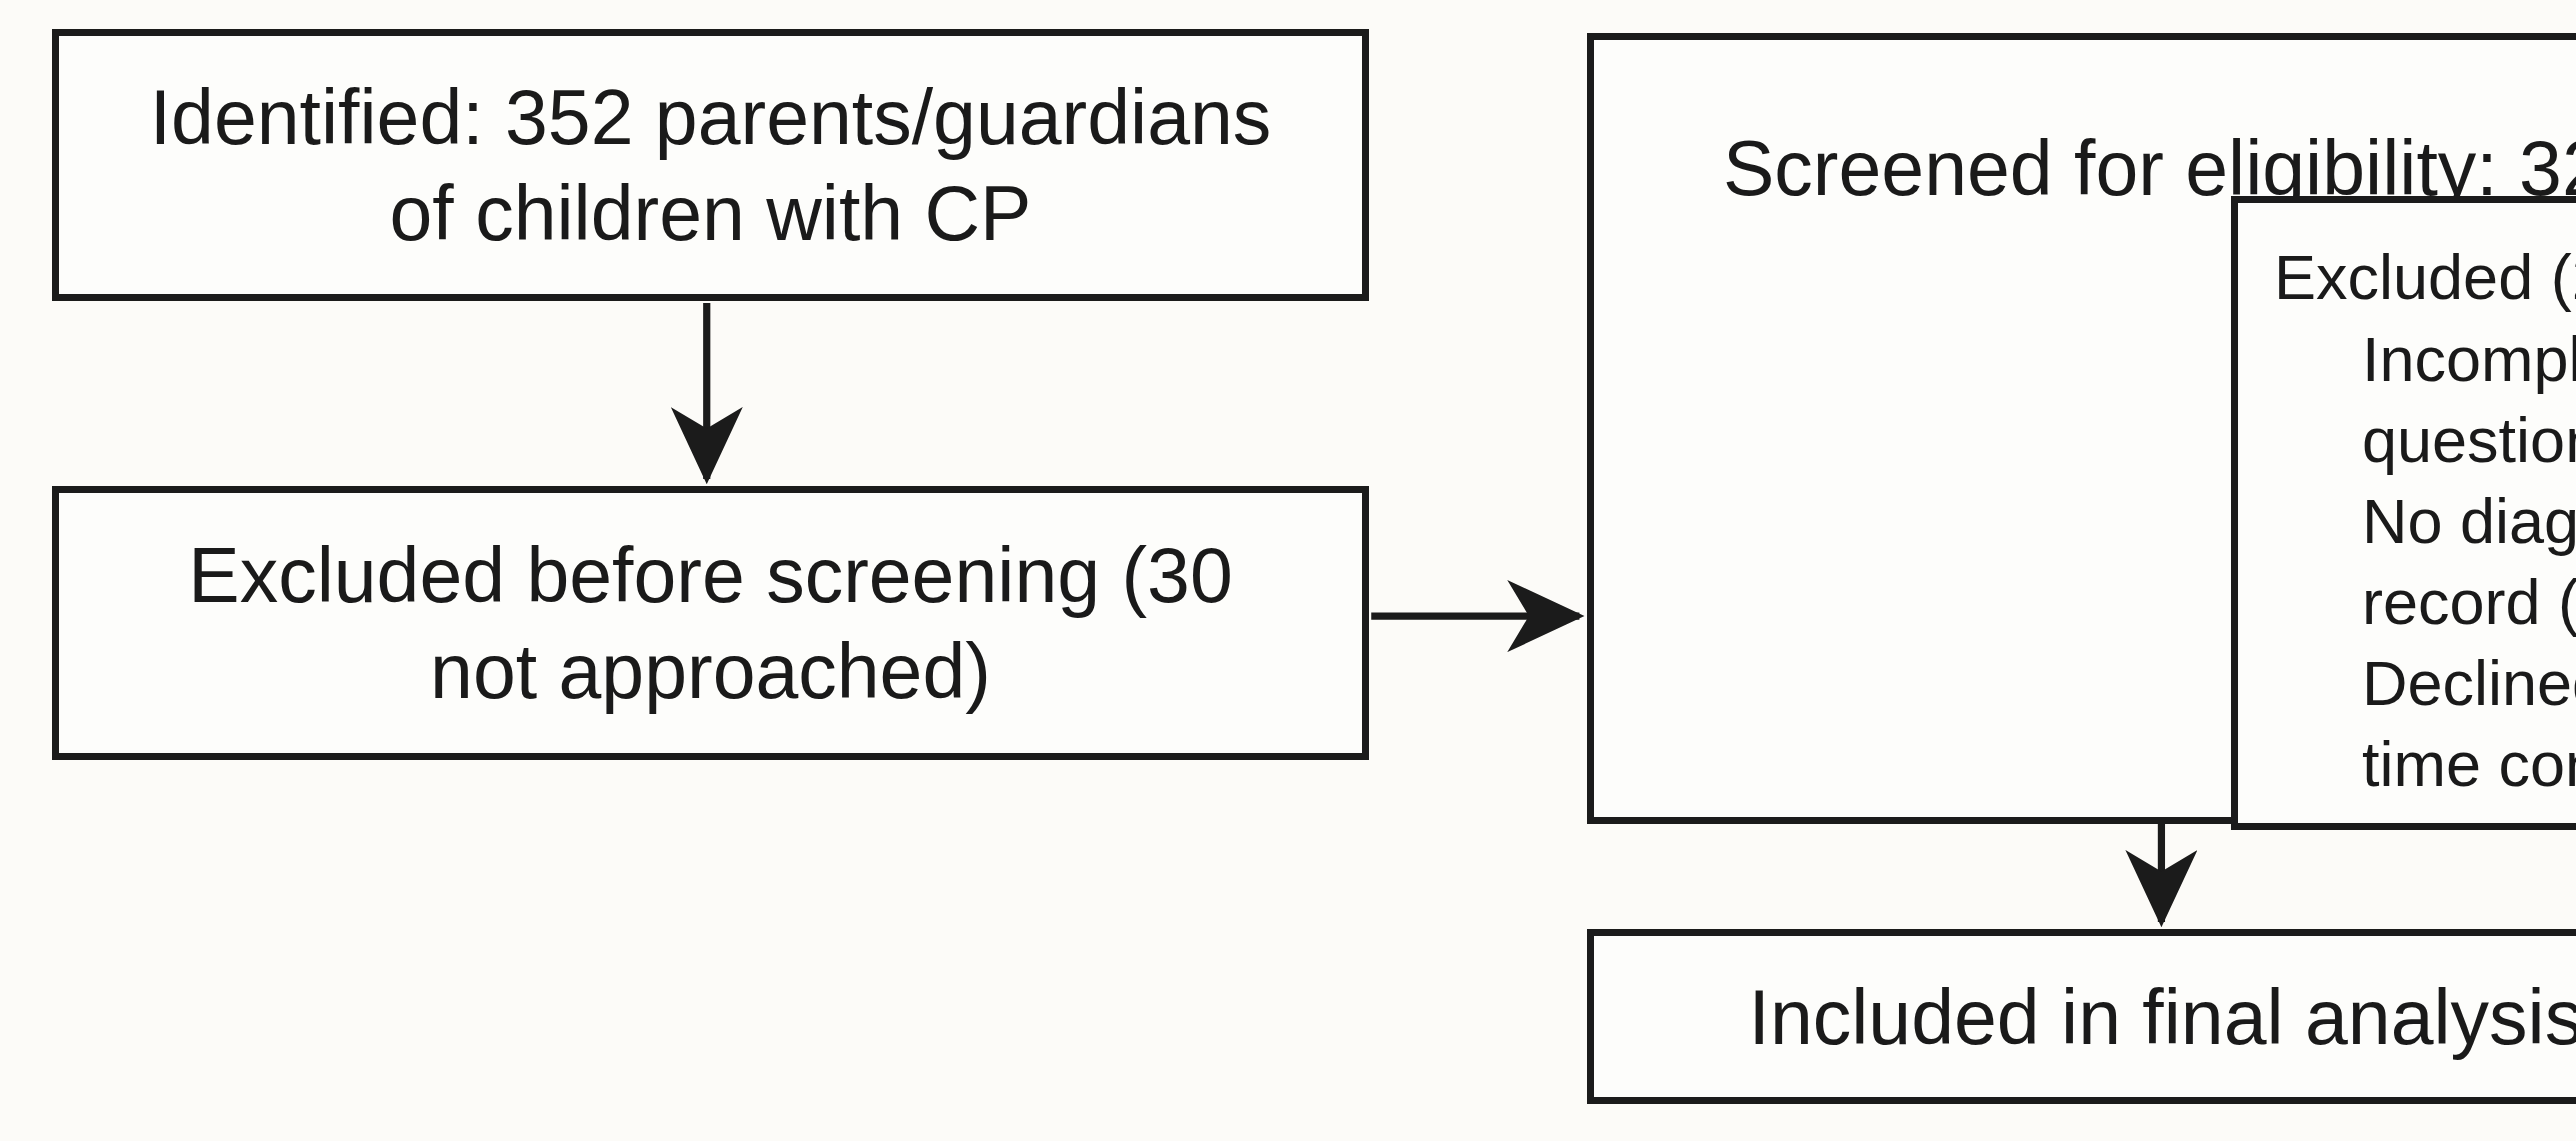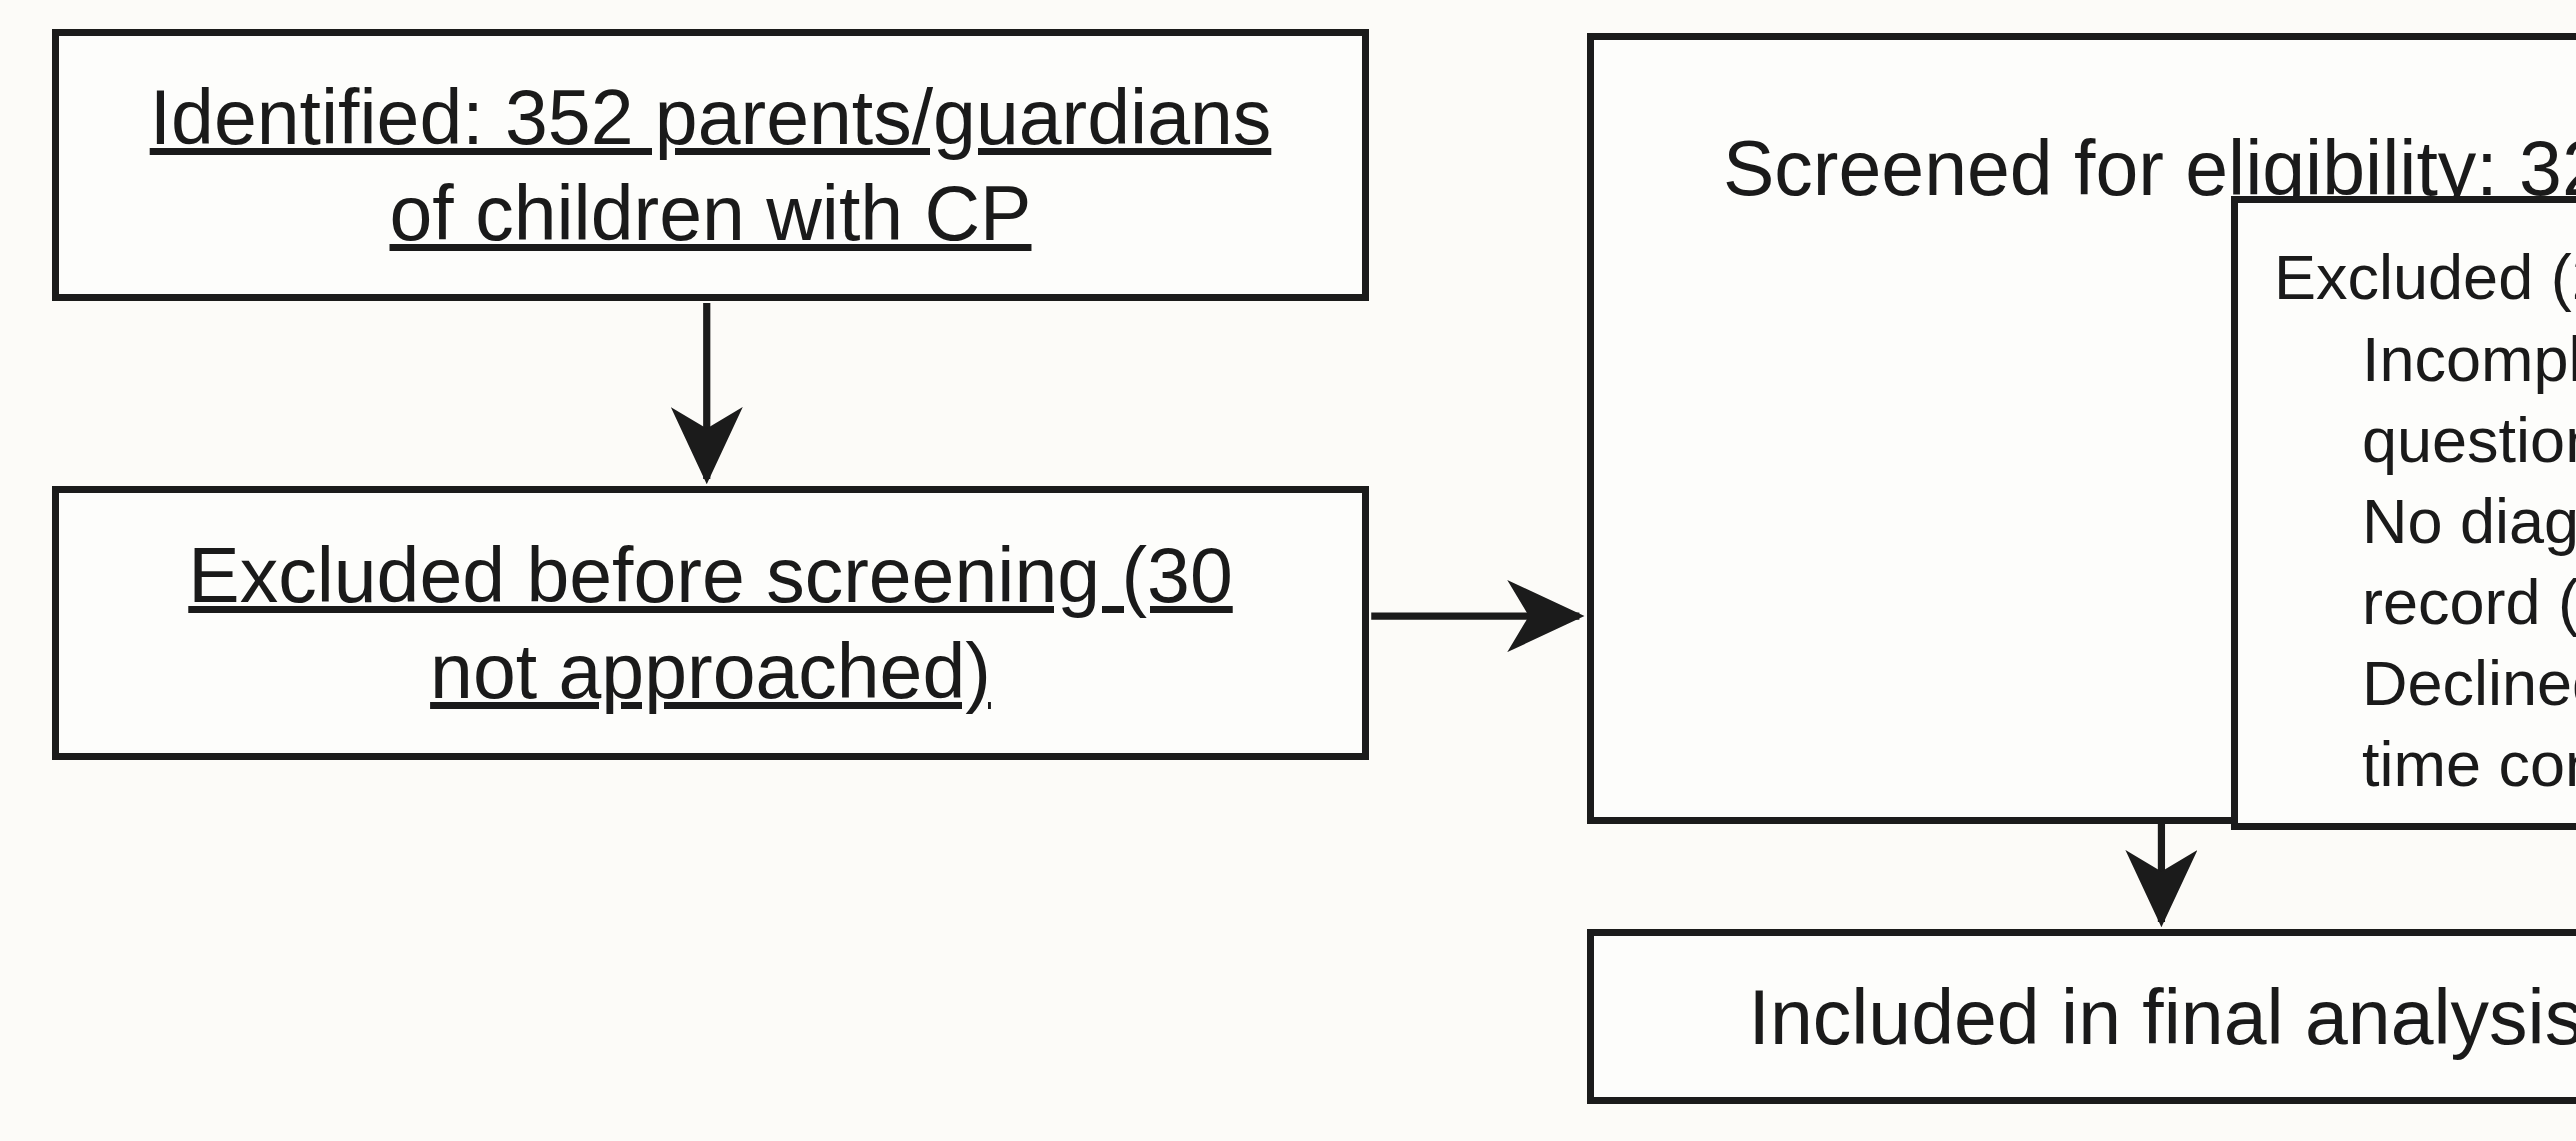--- a/index.html
+++ b/index.html
@@ -56,22 +56,22 @@
   }
   .screened-label {
     position: absolute;
     left: 129px; top: 82px;
   }
   .center-text {
     font-size: 77px;
     line-height: 96px;
     text-align: center;
   }
-  .w-identified { max-width: 1159px; text-decoration: underline; }
-  .w-excluded-before { max-width: 1092px; text-decoration: underline; }
+  .w-identified { max-width: 1159px; }
+  .w-excluded-before { max-width: 1092px; }
   .detail-title {
     font-size: 63px;
     line-height: 81px;
   }
   .detail-items {
     margin-left: 88px;
     margin-top: 1px;
   }
   .detail-item {
     font-size: 63px;

